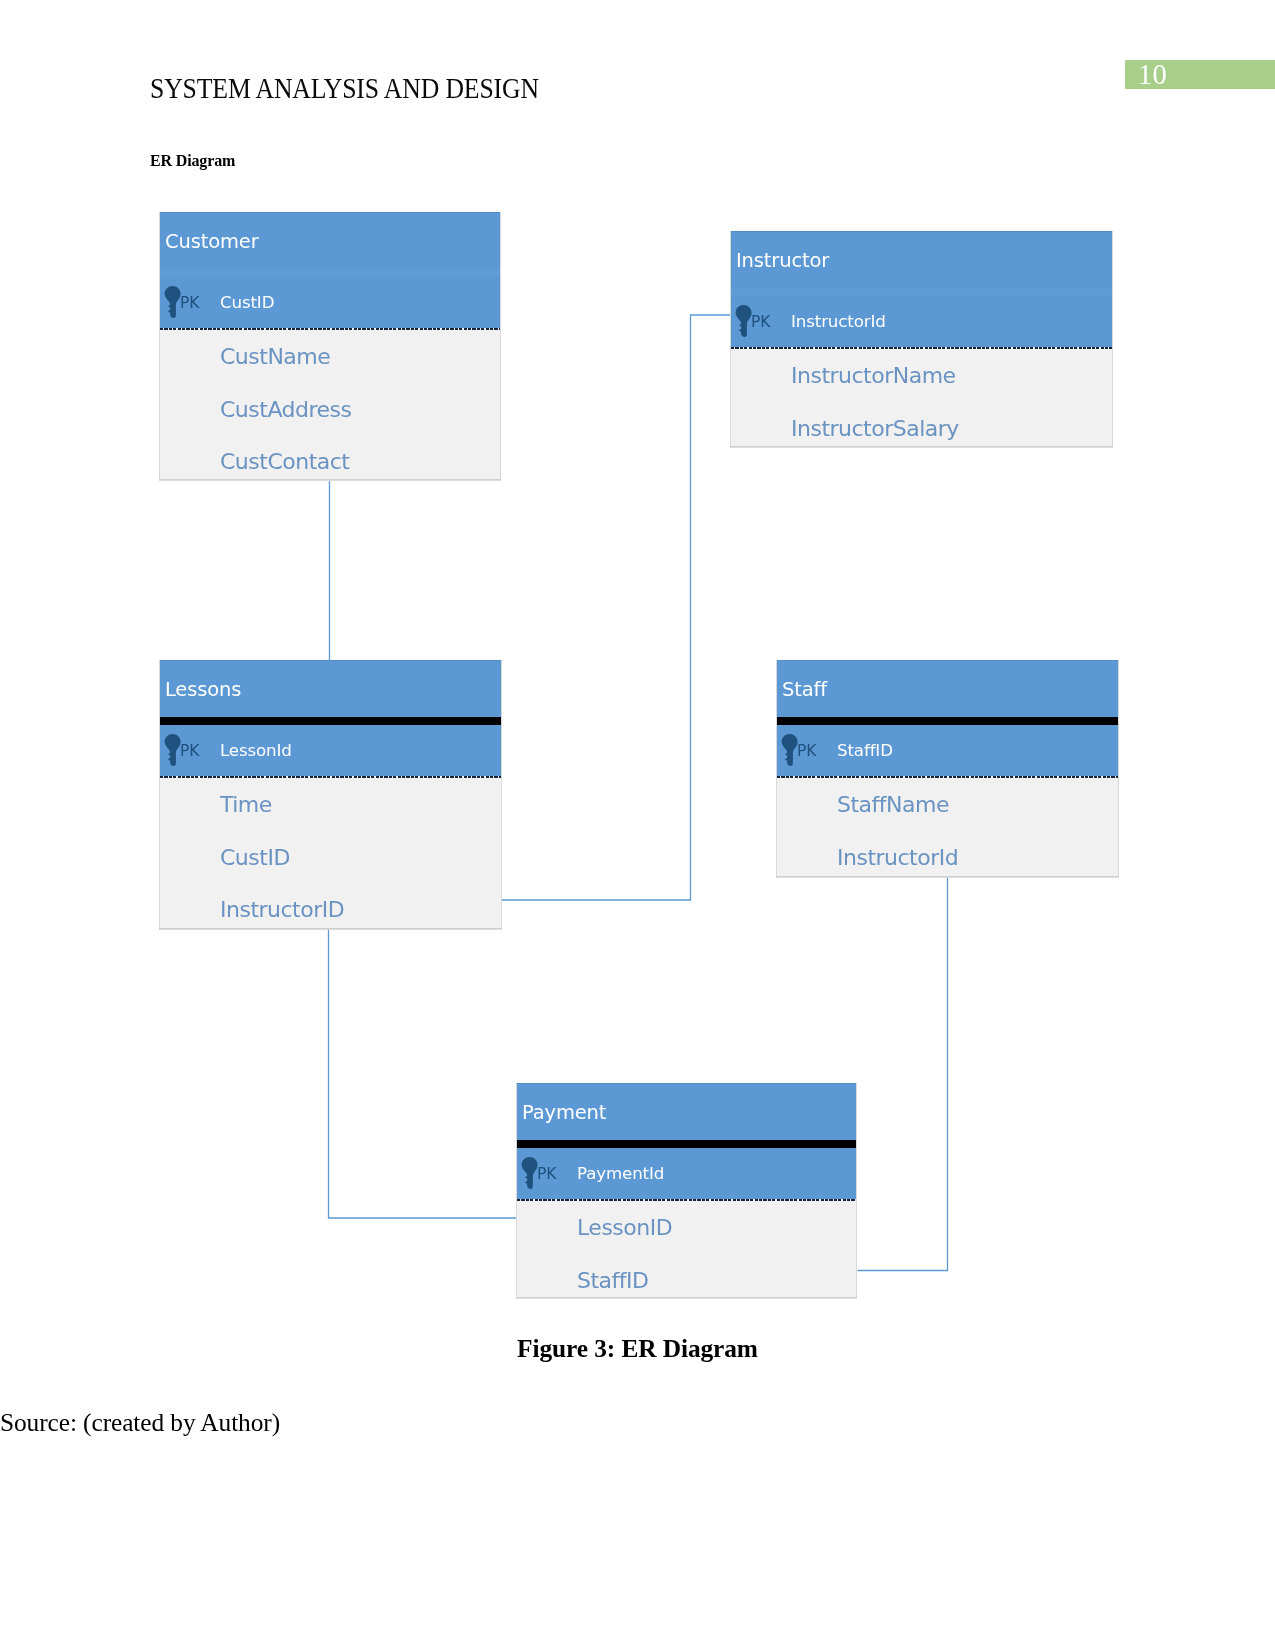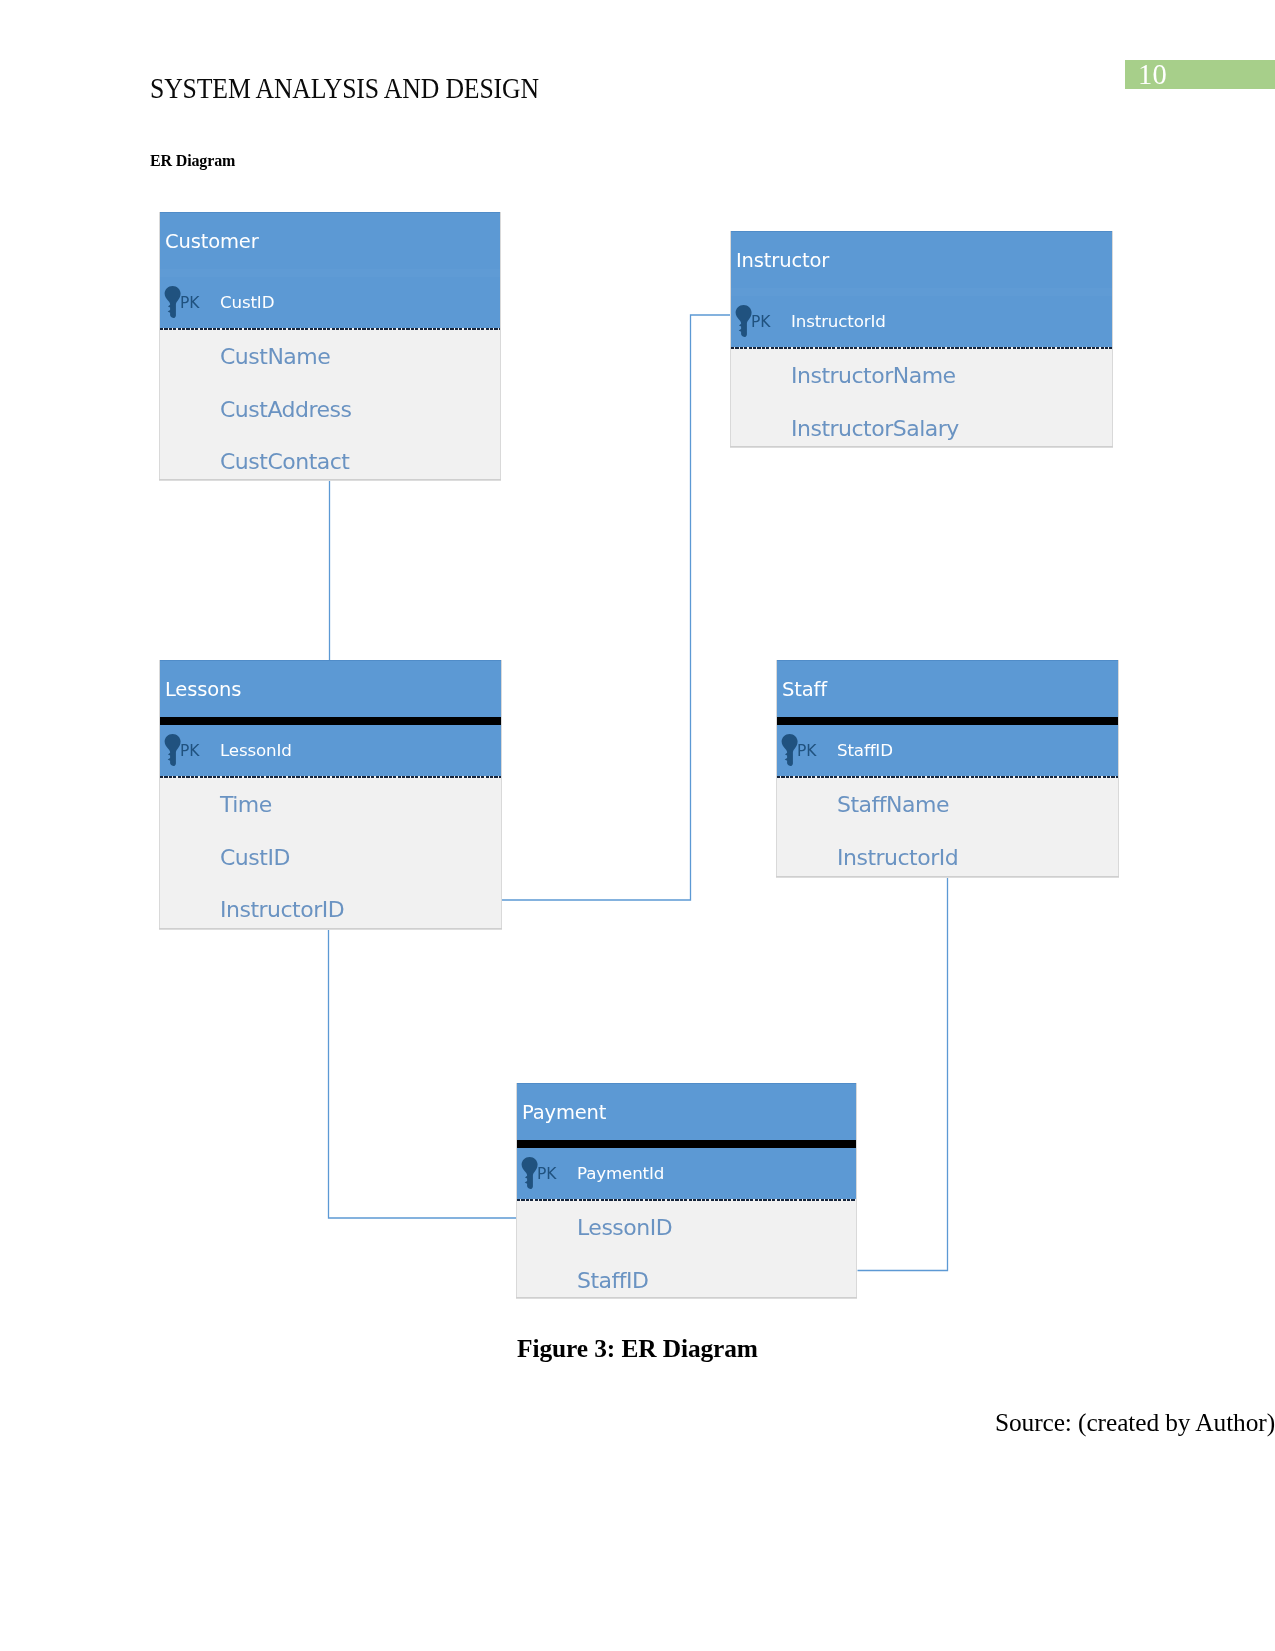--- a/index.html
+++ b/index.html
@@ -154,21 +154,21 @@
     font-family: "Liberation Serif", serif;
     font-weight: bold;
     font-size: 25.4px;
     color: #000000;
     letter-spacing: -0.1px;
   }
   .src-caption {
     position: absolute;
     width: 1275px;
     left: 0;
-    text-align: right;
+    text-align: left;
     font-family: "Liberation Serif", serif;
     font-size: 25.4px;
     color: #000000;
     letter-spacing: -0.1px;
   }
   .conn-layer {
     position: absolute;
     left: 0; top: 0;
     pointer-events: none;
   }

